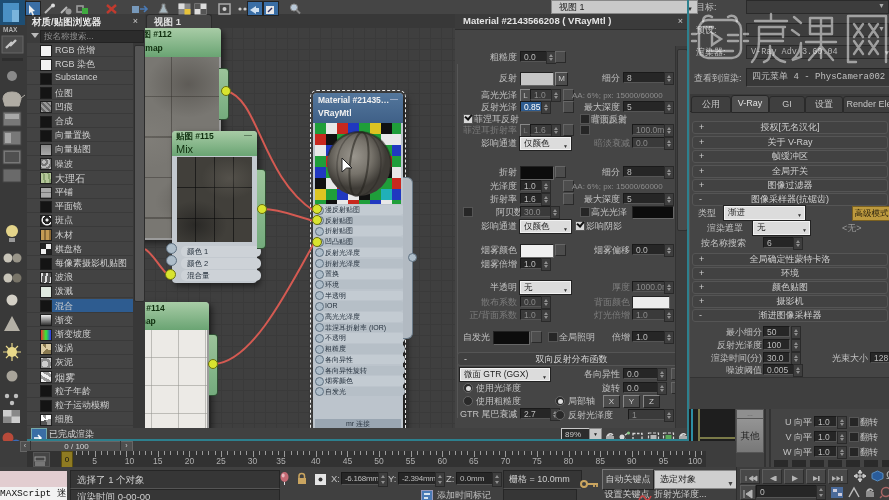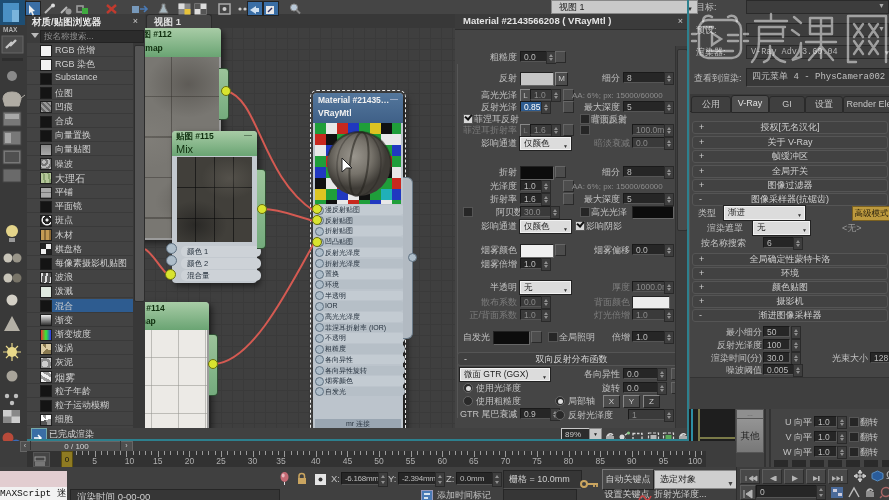--- a/index.html
+++ b/index.html
@@ -509,21 +509,21 @@
         <div class="mapbtn" style="left:216px;top:368px;width:9px;height:10px"></div>
         <div class="abs" style="left:8px;top:382px;width:8px;height:8px;border-radius:50%;background:#2a2a2a;border:1px solid #666"></div>
         <div class="lbl" style="left:21px;top:381px;">使用粗糙度</div>
         <div class="abs" style="left:100px;top:382px;width:8px;height:8px;border-radius:50%;background:#2a2a2a;border:1px solid #666"></div>
         <div class="abs" style="left:102.5px;top:384.5px;width:5px;height:5px;border-radius:50%;background:#ddd"></div>
         <div class="lbl" style="left:113px;top:381px;">局部轴</div>
         <div class="abs" style="left:148px;top:381px;width:15px;height:11px;background:#4d4d4d;border:1px solid #222;border-top-color:#888;border-left-color:#888;color:#ccc;font-size:8px;line-height:11px;text-align:center">X</div>
         <div class="abs" style="left:168px;top:381px;width:15px;height:11px;background:#4d4d4d;border:1px solid #222;border-top-color:#888;border-left-color:#888;color:#ccc;font-size:8px;line-height:11px;text-align:center">Y</div>
         <div class="abs" style="left:188px;top:381px;width:15px;height:11px;background:#3a3a3a;border:1px solid #222;border-top-color:#888;border-left-color:#888;color:#ccc;font-size:8px;line-height:11px;text-align:center">Z</div>
         <div class="lbl" style="left:5px;top:394px;">GTR 尾巴衰减</div>
-        <div class="fld" style="left:65px;top:394px;width:26px;height:9px;">0.9</div>
+        <div class="fld" style="left:65px;top:394px;width:26px;height:9px;">2.7</div>
         <div class="spin" style="left:95px;top:394px;height:11px"></div>
         <div class="abs" style="left:100px;top:396px;width:8px;height:8px;border-radius:50%;background:#2a2a2a;border:1px solid #666"></div>
         <div class="lbl" style="left:113px;top:395px;">反射光泽度</div>
         <div class="fld fldg" style="left:173px;top:395px;width:32px;height:9px;">1</div>
         <div class="spin" style="left:209px;top:395px;height:11px"></div>
       </div>
     <div class="abs" style="left:220px;top:32px;width:12px;height:382px;background:#3d3d3d;border-left:1px solid #333">
       <div class="abs" style="left:1px;top:3px;width:9px;height:180px;background:#4a4a4a;border:1px solid #303030;border-radius:2px"></div>
     </div>
   </div>
@@ -843,20 +843,21 @@
     <div class="abs" style="left:33px;top:11px;width:15px;height:13px;background:#454545;border:1px solid #555"><svg width="13" height="11">
           <rect x="1" y="1" width="10" height="4" fill="none" stroke="#999"></rect>
           <rect x="1" y="6" width="10" height="4" fill="#777"></rect>
         </svg></div>
 
     <div class="abs" style="left:0;top:26px;width:736px;height:33px;background:#404040"></div>
 
     <div class="abs" style="left:0;top:30px;width:67px;height:16px;background:#e2cdd0"></div>
     <div class="abs" style="left:0;top:46px;width:67px;height:13px;background:#f2f2f2;color:#111;font-size:9.5px;line-height:13px;font-family:'Liberation Mono',monospace;white-space:nowrap">MAXScript 迷</div>
 
+    <div class="abs" style="left:70px;top:29px;width:202px;height:17px;background:#363636;border:1px solid #262626;border-bottom-color:#555;color:#cfcfcf;font-size:9.5px;line-height:17px;padding-left:6px">选择了 1 个对象</div>
     <div class="abs" style="left:70px;top:48px;width:202px;height:11px;background:#363636;border:1px solid #262626;color:#cfcfcf;font-size:9.5px;line-height:13px;padding-left:6px">渲染时间 0-00-00</div>
 
     <div class="abs" style="left:279px;top:31px"><svg width="12" height="14">
           <ellipse cx="5.5" cy="5" rx="4" ry="5" fill="#c56a74"></ellipse>
           <ellipse cx="4.2" cy="3.6" rx="1.5" ry="2" fill="#e8b8be"></ellipse>
           <path d="M5.5,10 L5.5,13" stroke="#ddd"></path>
         </svg></div>
     <div class="abs" style="left:296px;top:31px"><svg width="12" height="14">
           <path d="M3,6 L3,4 Q3,1.5 5.75,1.5 Q8.5,1.5 8.5,4 L8.5,6" fill="none" stroke="#caa560" stroke-width="1.5"></path>
           <rect x="2" y="6" width="8" height="6" fill="#caa560"></rect>

